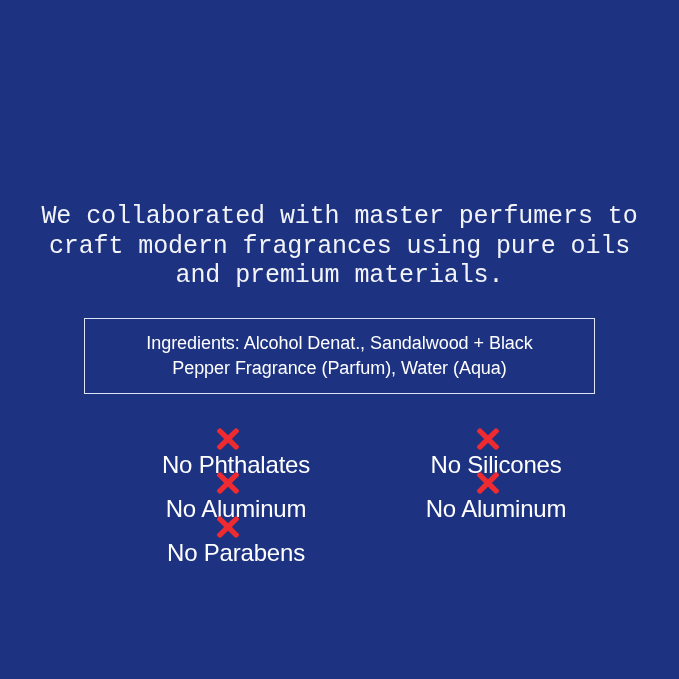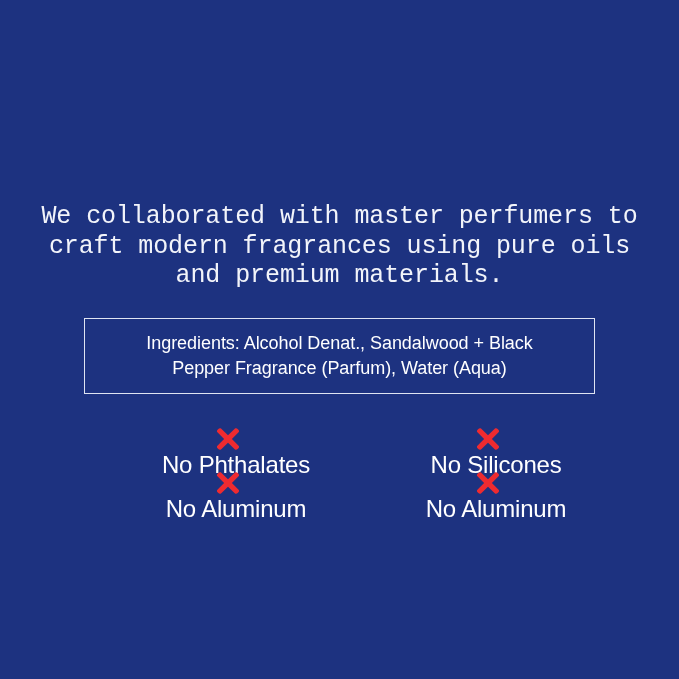--- a/index.html
+++ b/index.html
@@ -168,20 +168,26 @@
         <span class="claim-label">No Phthalates</span>
       </div>
 
       <div class="claim-row">
         <svg class="x-icon" viewBox="0 0 32 32">
           <path d="M7.4 3.2 L16 11.3 L24.6 3.2 C25.6 2.4 26.9 2.6 27.9 3.6 L28.8 4.5 C29.8 5.5 29.9 6.8 29.0 7.7 L20.8 16 L29.0 24.3 C29.9 25.2 29.8 26.5 28.8 27.5 L27.9 28.4 C26.9 29.4 25.6 29.6 24.6 28.8 L16 20.7 L7.4 28.8 C6.4 29.6 5.1 29.4 4.1 28.4 L3.2 27.5 C2.2 26.5 2.1 25.2 3.0 24.3 L11.2 16 L3.0 7.7 C2.1 6.8 2.2 5.5 3.2 4.5 L4.1 3.6 C5.1 2.6 6.4 2.4 7.4 3.2 Z" fill="#ee2b30"></path>
         </svg>
         <span class="claim-label">No Aluminum</span>
       </div>
 
+      <div class="claim-row">
+        <svg class="x-icon" viewBox="0 0 32 32">
+          <path d="M7.4 3.2 L16 11.3 L24.6 3.2 C25.6 2.4 26.9 2.6 27.9 3.6 L28.8 4.5 C29.8 5.5 29.9 6.8 29.0 7.7 L20.8 16 L29.0 24.3 C29.9 25.2 29.8 26.5 28.8 27.5 L27.9 28.4 C26.9 29.4 25.6 29.6 24.6 28.8 L16 20.7 L7.4 28.8 C6.4 29.6 5.1 29.4 4.1 28.4 L3.2 27.5 C2.2 26.5 2.1 25.2 3.0 24.3 L11.2 16 L3.0 7.7 C2.1 6.8 2.2 5.5 3.2 4.5 L4.1 3.6 C5.1 2.6 6.4 2.4 7.4 3.2 Z" fill="#ee2b30"></path>
+        </svg>
+        <span class="claim-label">No Parabens</span>
+      </div>
 
     </div>
 
     <div class="claims-col right">
 
       <div class="claim-row">
         <svg class="x-icon" viewBox="0 0 32 32">
           <path d="M7.4 3.2 L16 11.3 L24.6 3.2 C25.6 2.4 26.9 2.6 27.9 3.6 L28.8 4.5 C29.8 5.5 29.9 6.8 29.0 7.7 L20.8 16 L29.0 24.3 C29.9 25.2 29.8 26.5 28.8 27.5 L27.9 28.4 C26.9 29.4 25.6 29.6 24.6 28.8 L16 20.7 L7.4 28.8 C6.4 29.6 5.1 29.4 4.1 28.4 L3.2 27.5 C2.2 26.5 2.1 25.2 3.0 24.3 L11.2 16 L3.0 7.7 C2.1 6.8 2.2 5.5 3.2 4.5 L4.1 3.6 C5.1 2.6 6.4 2.4 7.4 3.2 Z" fill="#ee2b30"></path>
         </svg>
         <span class="claim-label">No Silicones</span>

